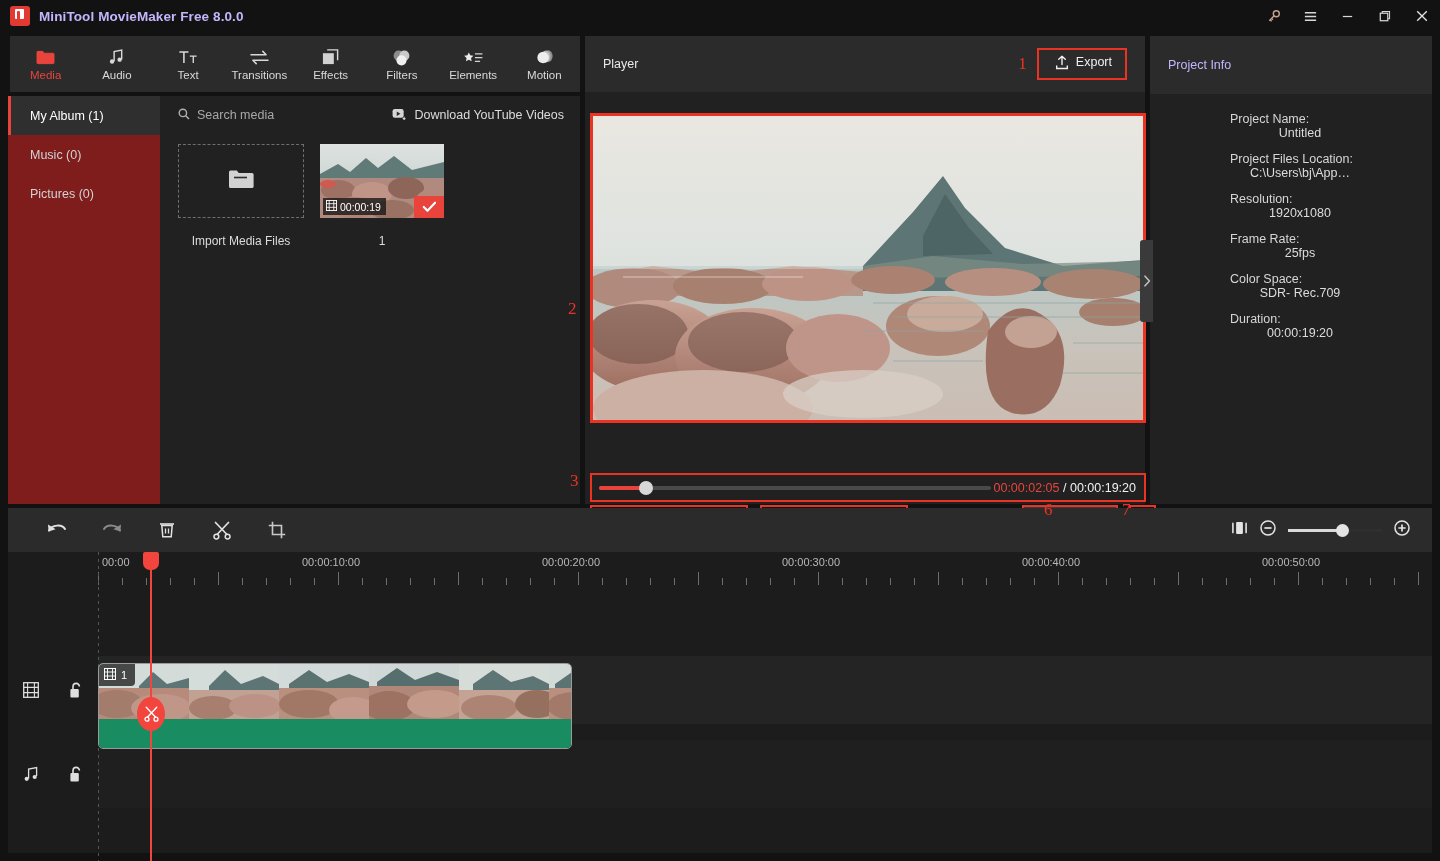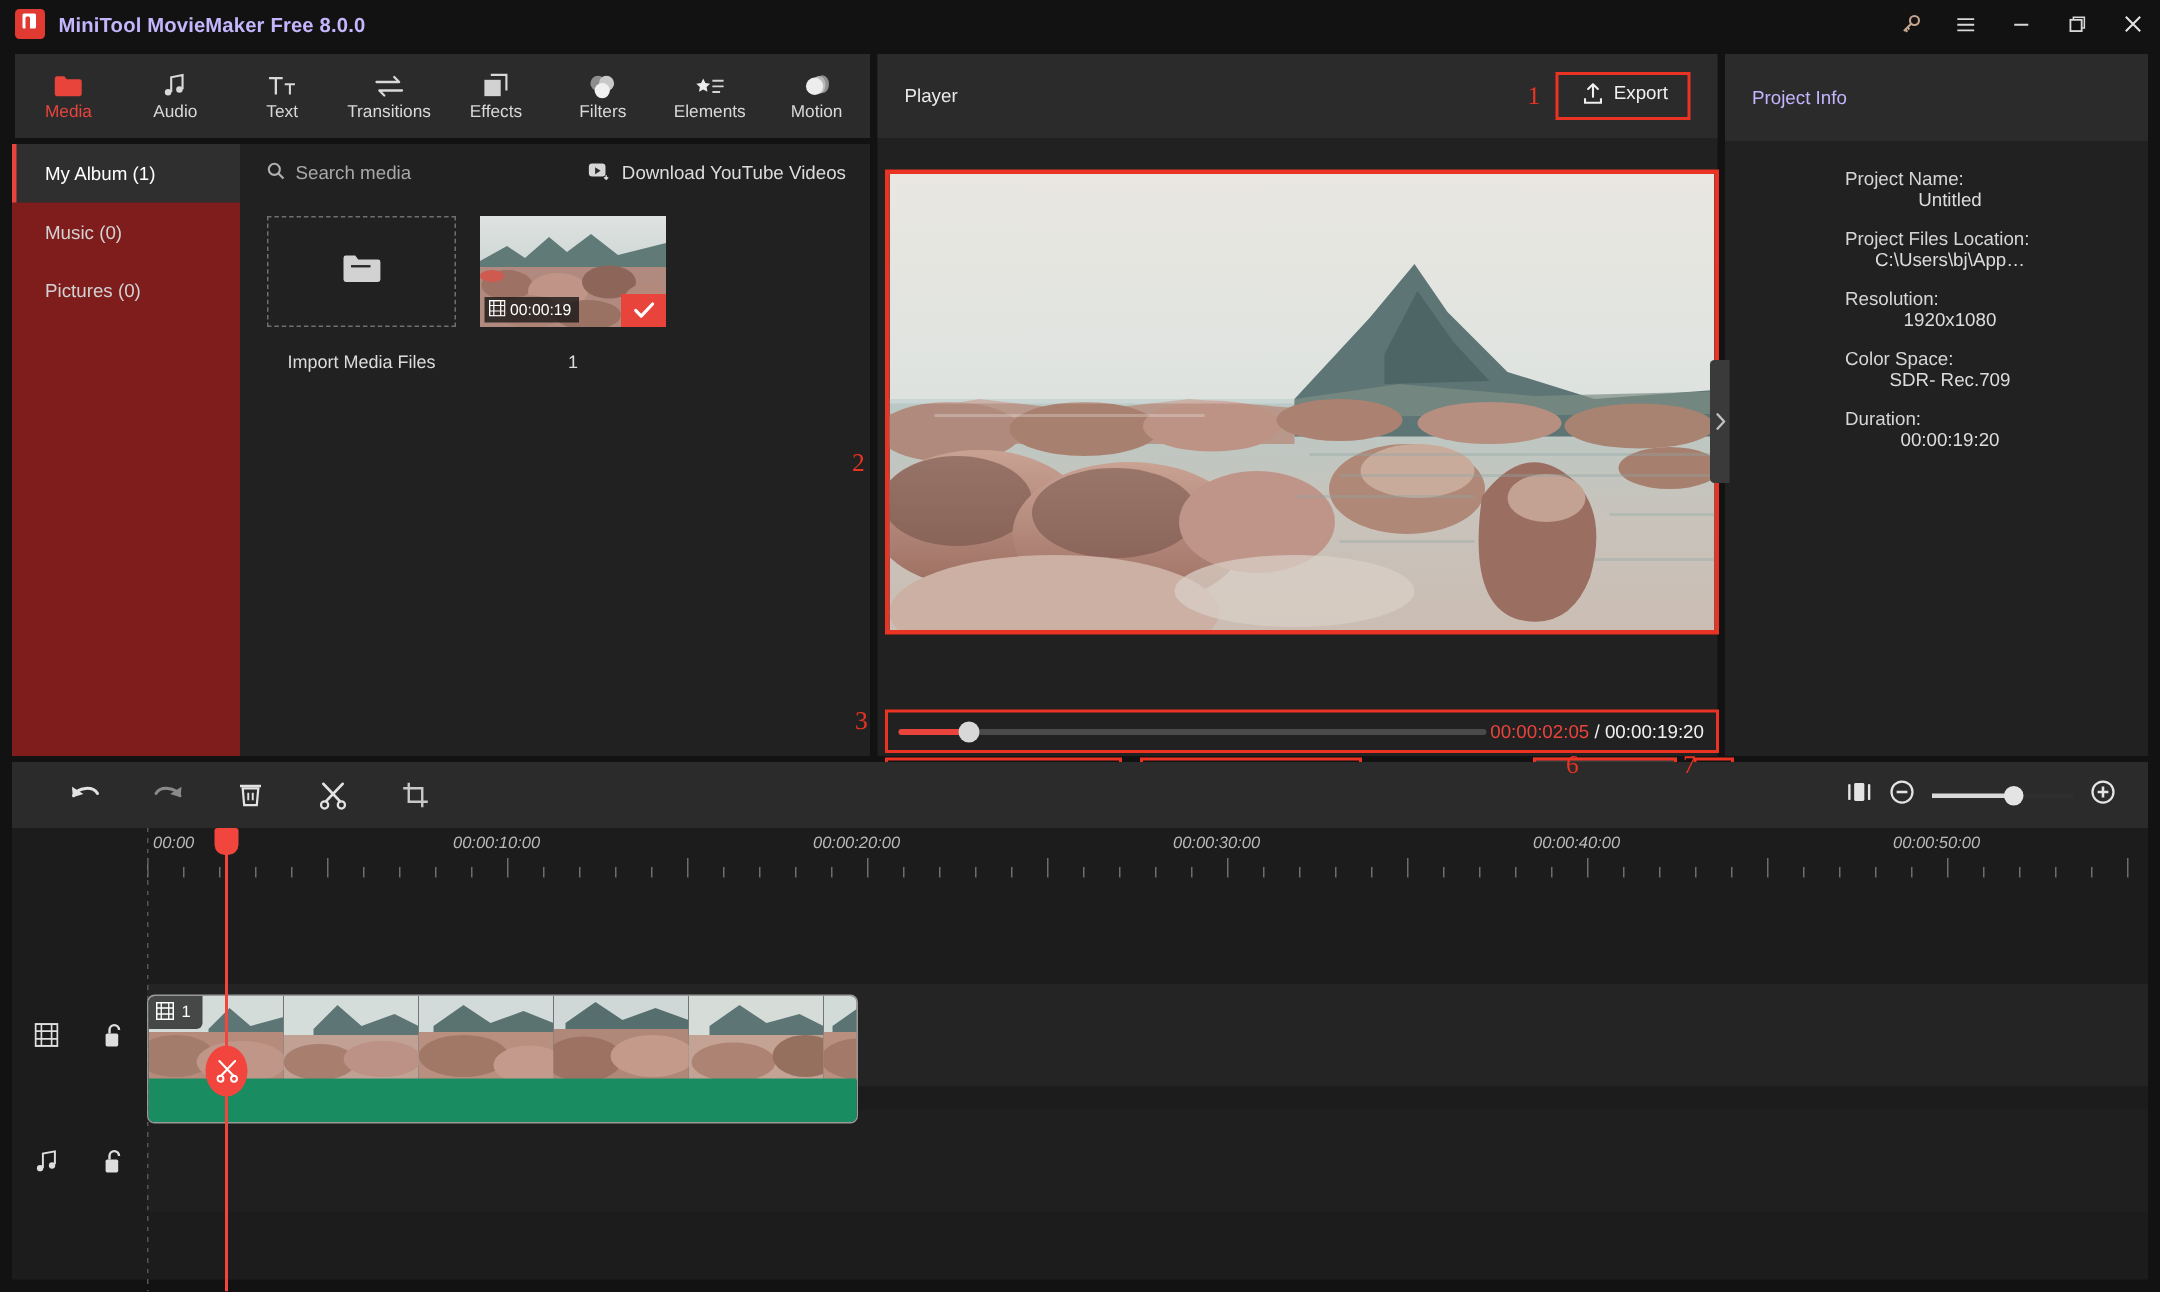--- a/index.html
+++ b/index.html
@@ -116,21 +116,21 @@
                display:flex; align-items:center; }
   .tlb{ width:53px;height:44px;display:flex;align-items:center;justify-content:center;color:#e2e2e2;}
   .tlb.dim{ color:#8a8a8a; }
   .zoom-wrap{ margin-left:auto; display:flex; align-items:center; gap:12px; margin-right:22px;}
   .zoom-track{ position:relative; width:94px; height:3px; background:#2f2f2f;}
   .zoom-fill{ position:absolute; left:0;top:0;height:3px;width:54px;background:#dadada;}
   .zoom-knob{ position:absolute; left:48px; top:-5px; width:13px;height:13px;border-radius:50%;background:#e4e4e4;}
 
   .tl-body{ position:absolute; left:8px; top:552px; width:1424px; height:301px; background:#1c1c1c;}
   .ruler{ position:absolute; left:0; top:0; width:1424px; height:38px; }
-  .rlabel{ position:absolute; top:4px; font-size:11px; color:#b9b9b9;font-style:italic; }
+  .rlabel{ position:absolute; top:4px; font-size:11px; color:#b9b9b9; }
   .tick{ position:absolute; bottom:5px; width:1px; background:#6d6d6d; }
   .tick.maj{ height:13px; } .tick.min{ height:7px; }
 
   .trackheads{ position:absolute; left:0; top:38px; width:90px; height:263px; }
   .trk-head{ position:absolute; left:0; width:90px; height:68px; display:flex; align-items:center; }
   .trk-head .ic1{ width:46px; display:flex; justify-content:center; color:#dedede;}
   .trk-head .ic2{ width:44px; display:flex; justify-content:center; color:#dedede;}
   .trk-row-bg{ position:absolute; left:90px; width:1334px; height:68px; background:#242424; }
 
   .clip{ position:absolute; left:98px; top:663px; width:474px; height:86px; border-radius:5px;
@@ -517,20 +517,24 @@
         <div class="info-key">Project Name:</div>
         <div class="info-val">Untitled</div>
       </div>
       <div class="info-row">
         <div class="info-key">Project Files Location:</div>
         <div class="info-val">C:\Users\bj\App…</div>
       </div>
       <div class="info-row">
         <div class="info-key">Resolution:</div>
         <div class="info-val">1920x1080</div>
+      </div>
+      <div class="info-row">
+        <div class="info-key">Frame Rate:</div>
+        <div class="info-val">25fps</div>
       </div>
       <div class="info-row">
         <div class="info-key">Color Space:</div>
         <div class="info-val">SDR- Rec.709</div>
       </div>
       <div class="info-row">
         <div class="info-key">Duration:</div>
         <div class="info-val">00:00:19:20</div>
       </div>
     </div>

